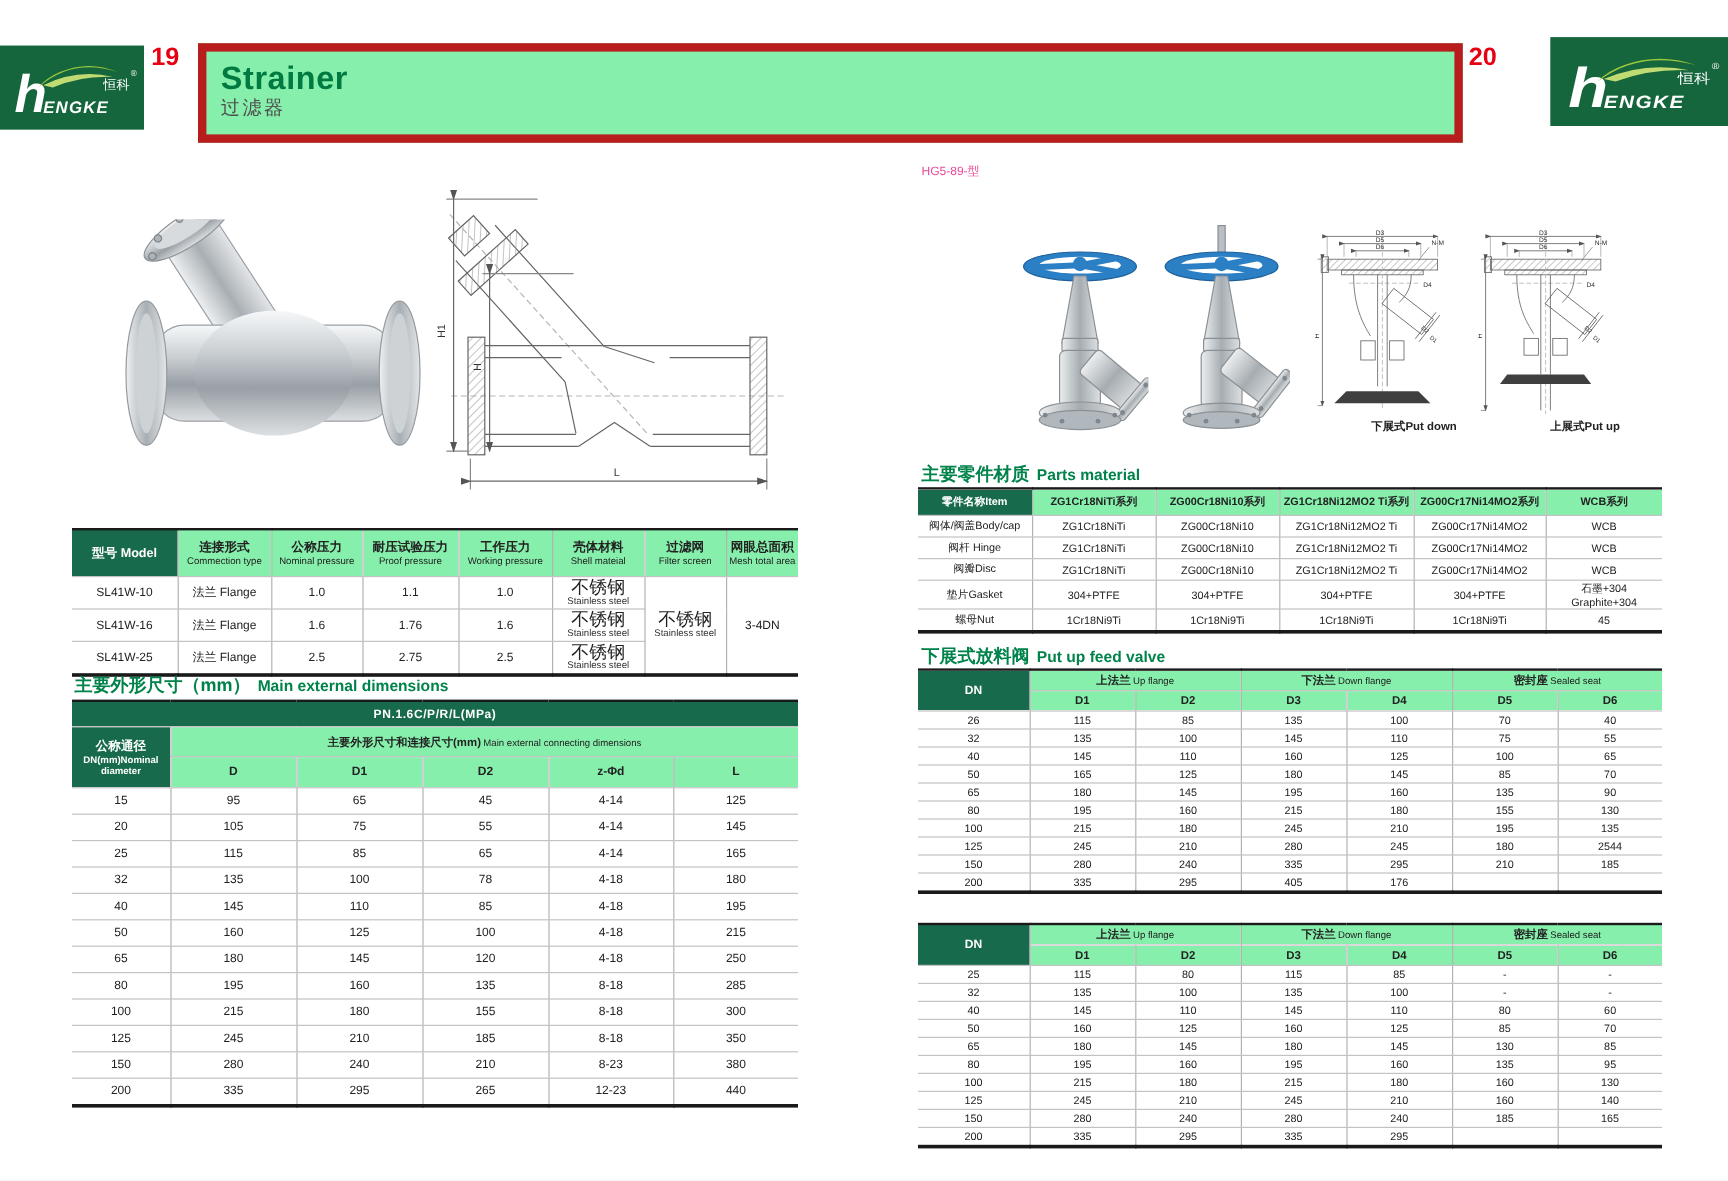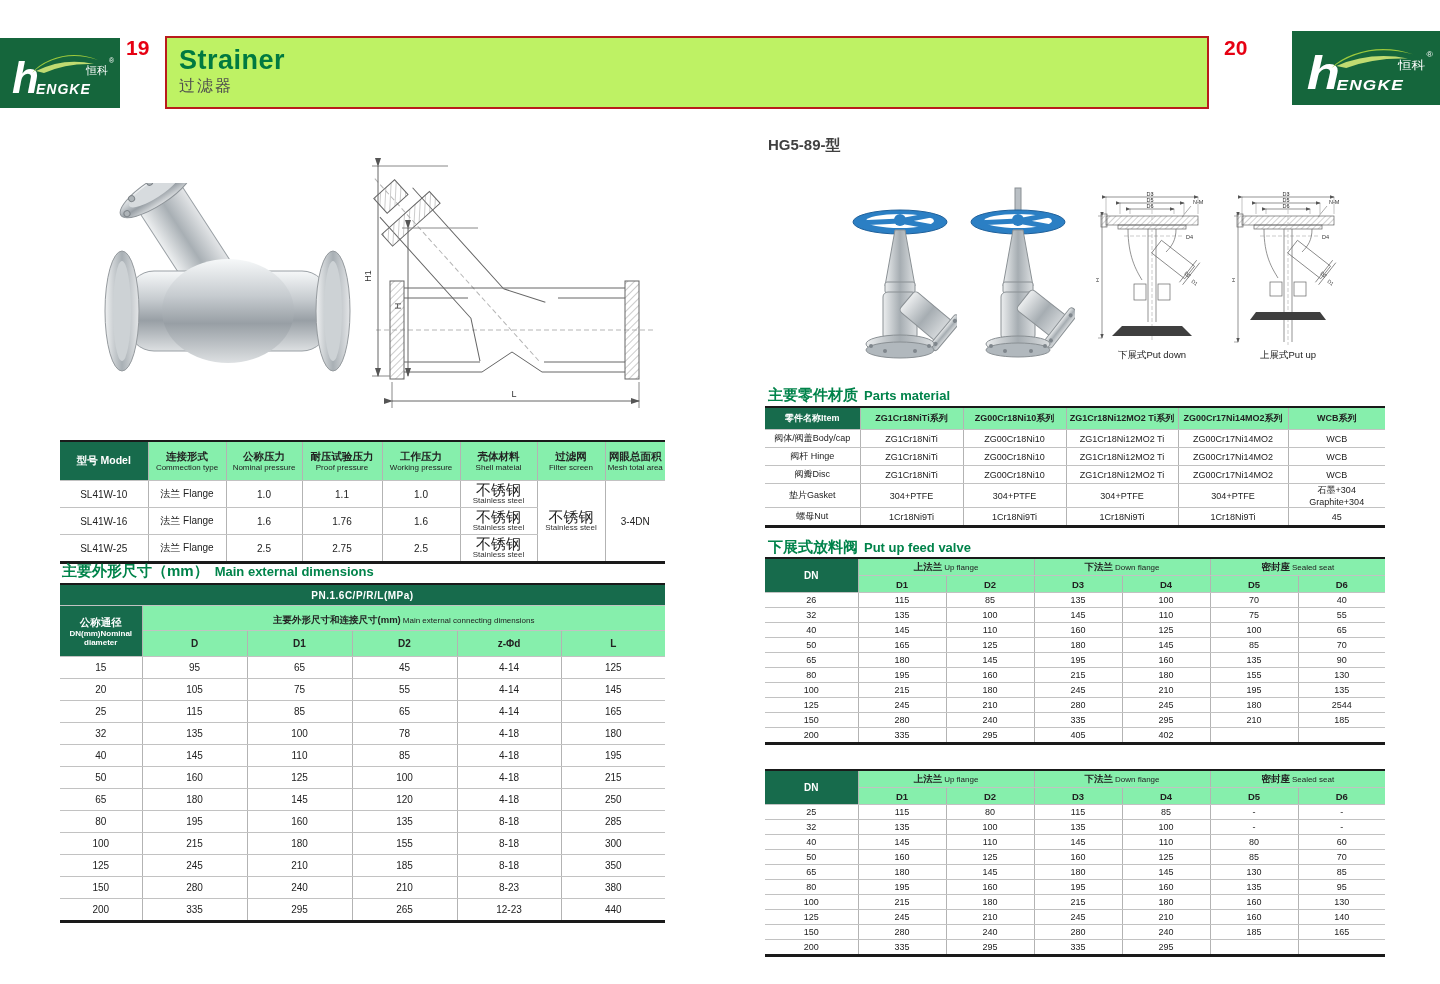--- a/index.html
+++ b/index.html
@@ -3,30 +3,30 @@
 <meta charset="utf-8">
 <style>
   html,body{margin:0;padding:0;background:#e9e9e9;}
   .canvas{position:relative;width:1440px;height:984px;background:#ffffff;overflow:hidden;
           font-family:"Liberation Sans","DejaVu Sans",sans-serif;color:#222;}
   .abs{position:absolute;}
 
   
   .logo-box{background:#15663c;overflow:hidden;}
   .pageno{color:#e60012;font-size:21px;font-weight:bold;}
-  .titlebox{border:2px solid #b91c1c;background:#bef264;}
+  .titlebox{border:7px solid #b91c1c;background:#86efac;}
   .title-group{position:absolute;top:7px;}
   .title-en{color:#007a40;font-size:27px;font-weight:bold;line-height:30px;letter-spacing:0.5px;}
   .title-zh{color:#4f4f4f;font-size:16px;line-height:22px;letter-spacing:2px;}
 
   
   .sec{white-space:nowrap;}
   .sec .zh-t{font-size:15px;font-weight:bold;color:#00834a;}
   .sec .en-t{font-size:13px;font-weight:bold;color:#00834a;margin-left:6px;}
-  .model-title{font-size:15px;font-weight:bold;color:#404040;}
+  .model-title{font-size:10px;font-weight:normal;color:#ec4899;}
 
   
   table.tbl{border-collapse:collapse;table-layout:fixed;border-top:2px solid #1a1a1a;border-bottom:3px solid #1a1a1a;background:#fff;}
   .tbl th,.tbl td{border-right:1px solid #b3b3b3;border-bottom:1px solid #c2c2c2;padding:0 1px;text-align:center;vertical-align:middle;overflow:hidden;}
   .tbl .edge-r{border-right:none !important;}
   .hdr-dark{background:#176b4c;color:#fff;}
   .hdr-light{background:#86efac;color:#222;}
   th .zh{display:block;font-size:10.5px;font-weight:bold;line-height:13px;}
   th .en{display:block;font-size:8px;font-weight:normal;line-height:10px;}
   .zh-i{font-size:9.5px;font-weight:bold;}
@@ -49,21 +49,21 @@
 
   .parts{width:620px;}
   .parts th{height:21px;font-size:9px;font-weight:bold;}
   .parts td{height:17px;font-size:9px;}
 
   .flg{width:620px;}
   .flg th{height:16px;font-size:9.5px;font-weight:bold;}
   .flg td{height:14px;font-size:9px;}
   .flg .dn-h{font-size:10px;font-weight:bold;}
 
-  .caption{font-size:9.5px;color:#222;text-align:center;}
+  .caption{font-size:9.5px;color:#222;text-align:right;font-weight:bold;}
 </style>
 </head>
 <body>
 
 <div class="canvas">
 
   <div class="abs logo-box" style="left:0;top:38px;width:120px;height:70px;">
     <svg width="120" height="70" viewBox="0 0 120 70">
       <rect width="120" height="70" fill="#15663c"></rect>
       <text x="12" y="55" font-size="44" font-weight="bold" font-style="italic" fill="#ffffff">h</text>
@@ -693,21 +693,21 @@
           <td>335</td>
           <td>295</td>
           <td>210</td>
           <td class="edge-r">185</td>
         </tr>
         <tr>
           <td>200</td>
           <td>335</td>
           <td>295</td>
           <td>405</td>
-          <td>402</td>
+          <td>176</td>
           <td></td>
           <td class="edge-r"></td>
         </tr>
       </tbody>
   </table>
 
   <div class="abs sec" style="left:768px;top:788px;">
     <span class="zh-t">上展式放料阀</span><span class="en-t">Put up feed valve</span>
   </div>
 

